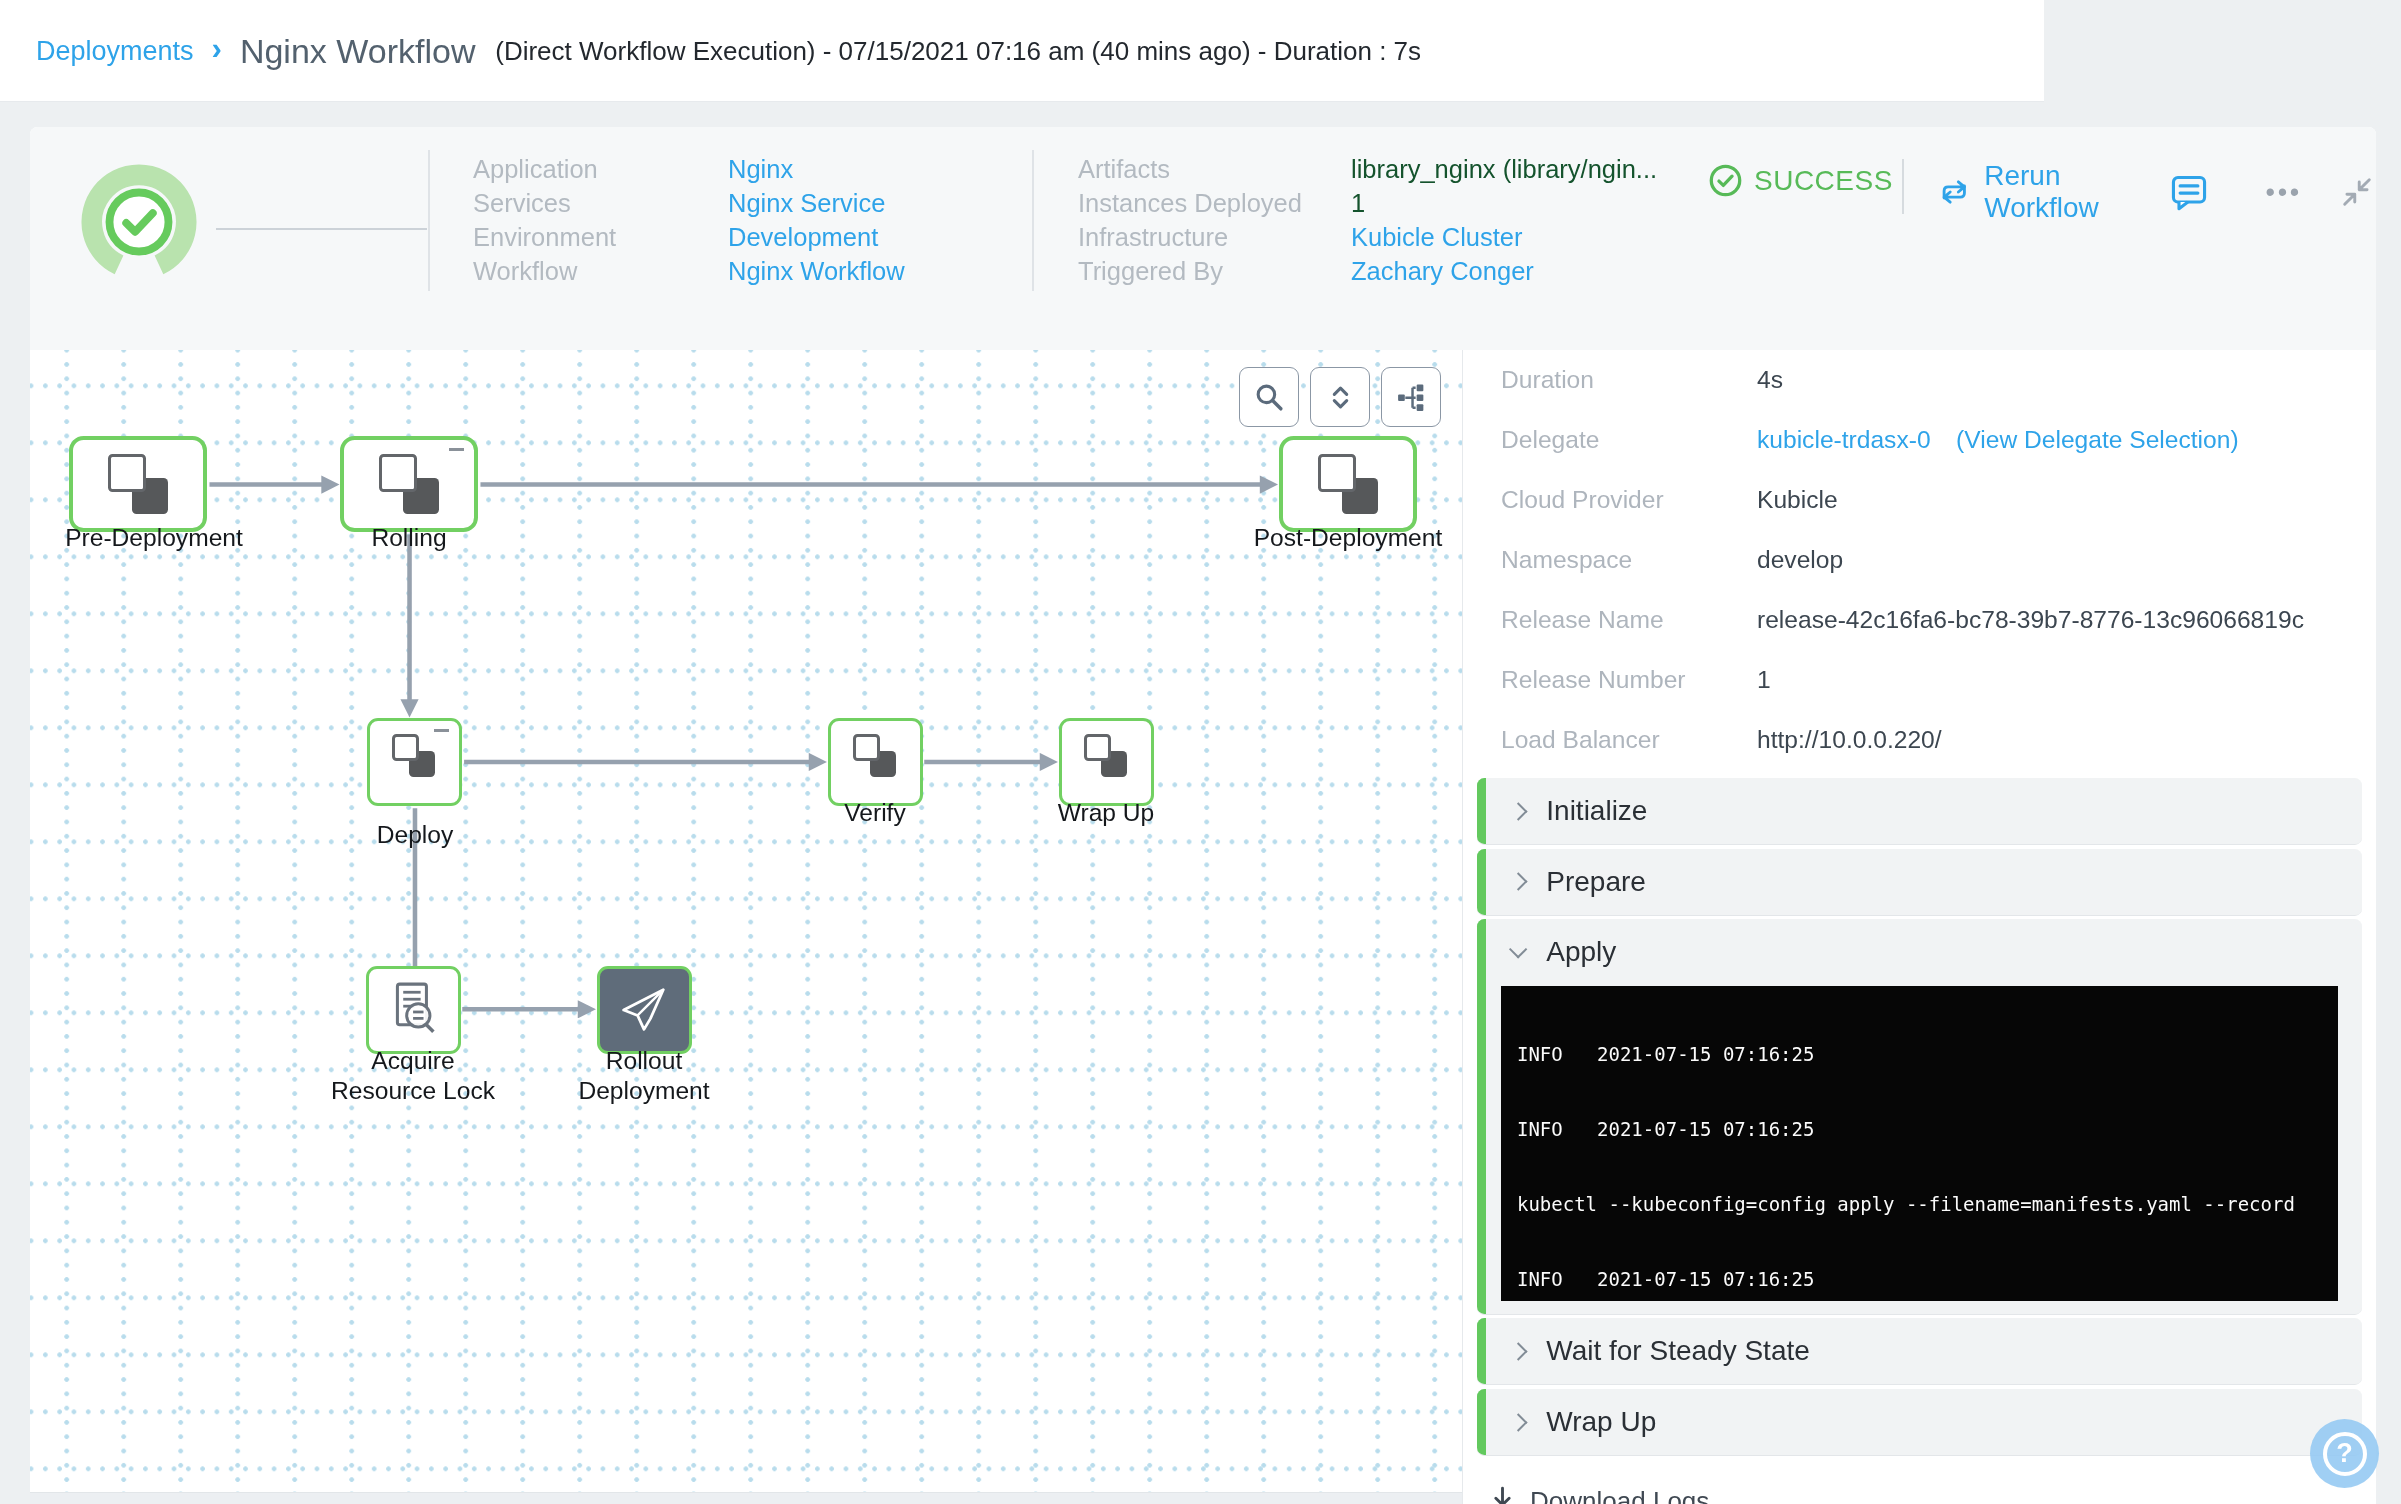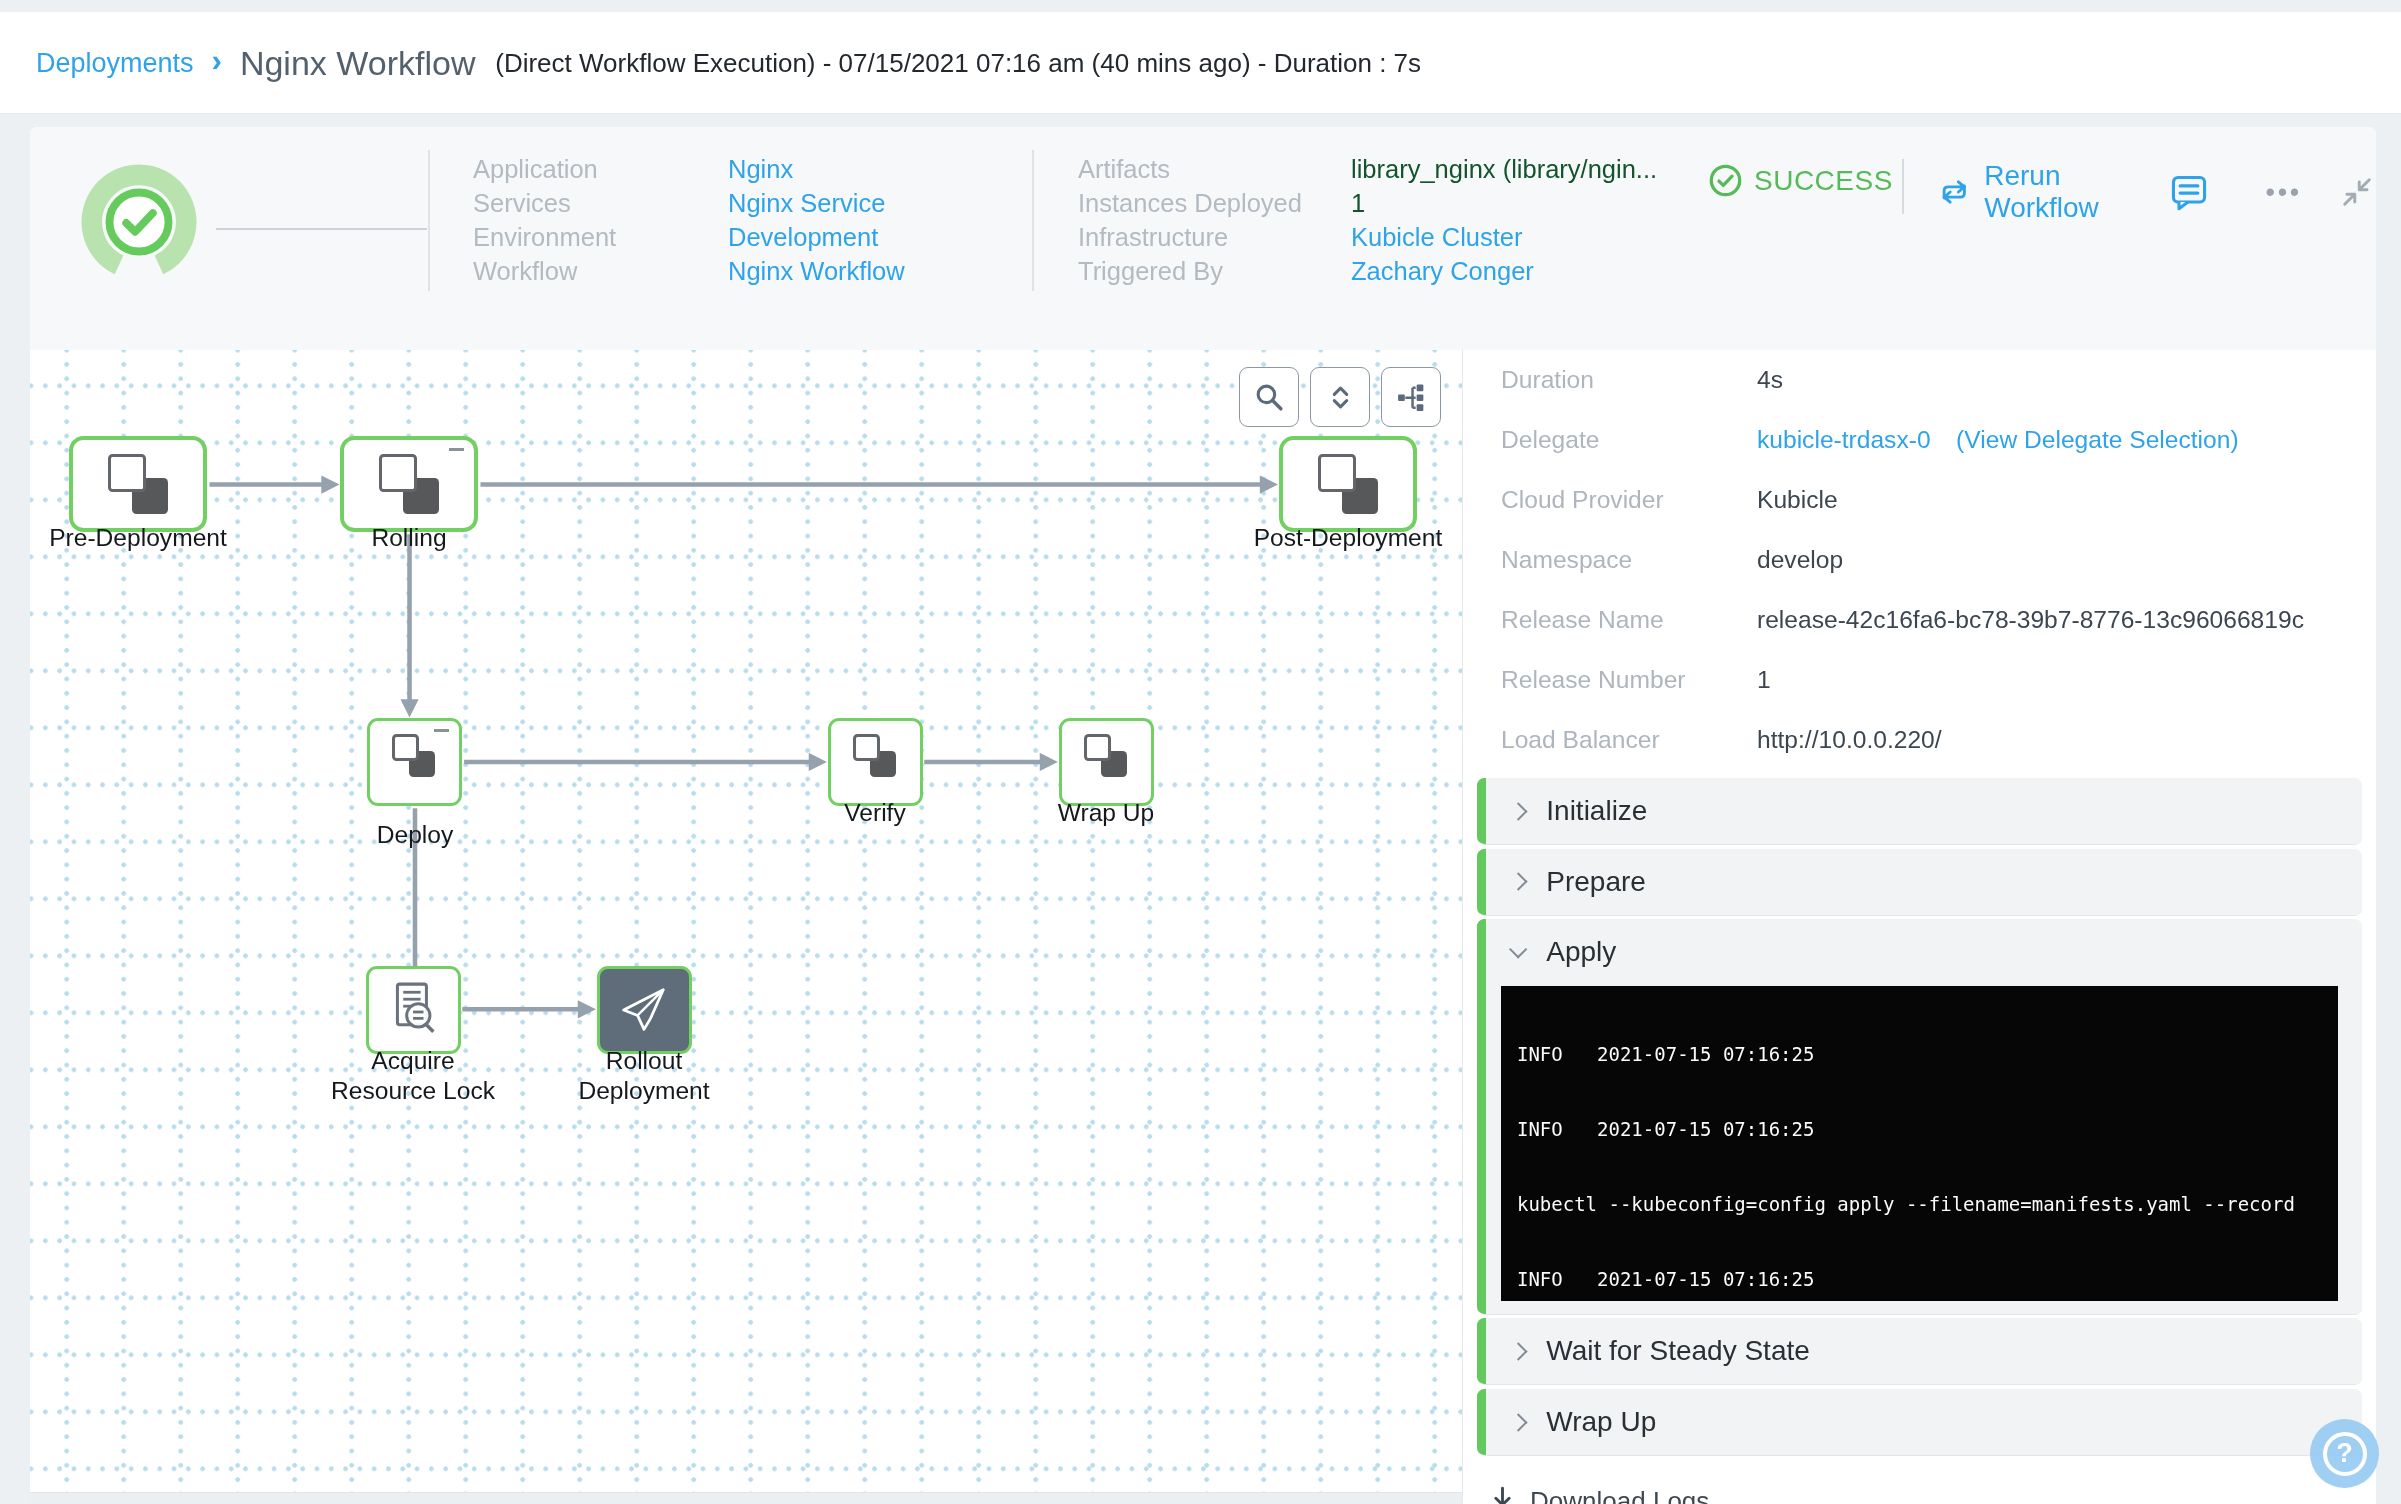--- a/index.html
+++ b/index.html
@@ -1,20 +1,20 @@
 <!DOCTYPE html>
 <html style="font-size:14.6px"><head>
 <meta charset="utf-8">
 <style>
   * { margin:0; padding:0; box-sizing:border-box; }
   html,body { width:2401px; height:1505px; overflow:hidden; }
   body { font-family:"Liberation Sans","DejaVu Sans",sans-serif; background:#edf0f2; position:relative; }
 
   
-  .topbar { position:absolute; left:0; top:12px; width:2401px; height:102px; background:#ffffff; border-bottom:1.8px solid #e7eaed; z-index:5;padding-left:12px; }
+  .topbar { position:absolute; left:0; top:0; width:2044px; height:102px; background:#ffffff; border-bottom:1.8px solid #e7eaed; z-index:5;padding-left:12px; }
   .crumbs { position:absolute; left:36px; top:0; height:102px; display:flex; align-items:center; gap:18px; }
   .crumb-root { font-size:27px; color:#2ea3e9; cursor:pointer; }
   .crumb-sep { font-size:31px; color:#2ea3e9; font-weight:bold; margin-top:-3.6px; }
   .crumb-title { font-size:34px; color:#53616e; }
   .crumb-sub { font-size:26px; color:#23282e; margin-left:1.8px; }
 
   
   .card { position:absolute; left:30px; top:127px; width:2346px; height:1377px; background:#ffffff; border-radius:7.3px 7.3px 0 0; }
 
   
@@ -218,21 +218,21 @@
           </svg>
         </div>
       </div>
 
       <div class="node node-lg" style="left:39px; top:86px;">
         <div class="sq-icon sqlg">
             <div class="sq-back"></div>
             <div class="sq-front"></div>
           </div>
       </div>
-      <div class="node-label" style="left:108px; top:173px;">Pre-Deployment</div>
+      <div class="node-label" style="left:124px; top:173px;">Pre-Deployment</div>
 
       <div class="node node-lg" style="left:310px; top:86px;">
         <div class="sq-icon sqlg">
             <div class="sq-back"></div>
             <div class="sq-front"></div>
           </div>
         <span class="nminus"></span>
       </div>
       <div class="node-label" style="left:379px; top:173px;">Rolling</div>
 

